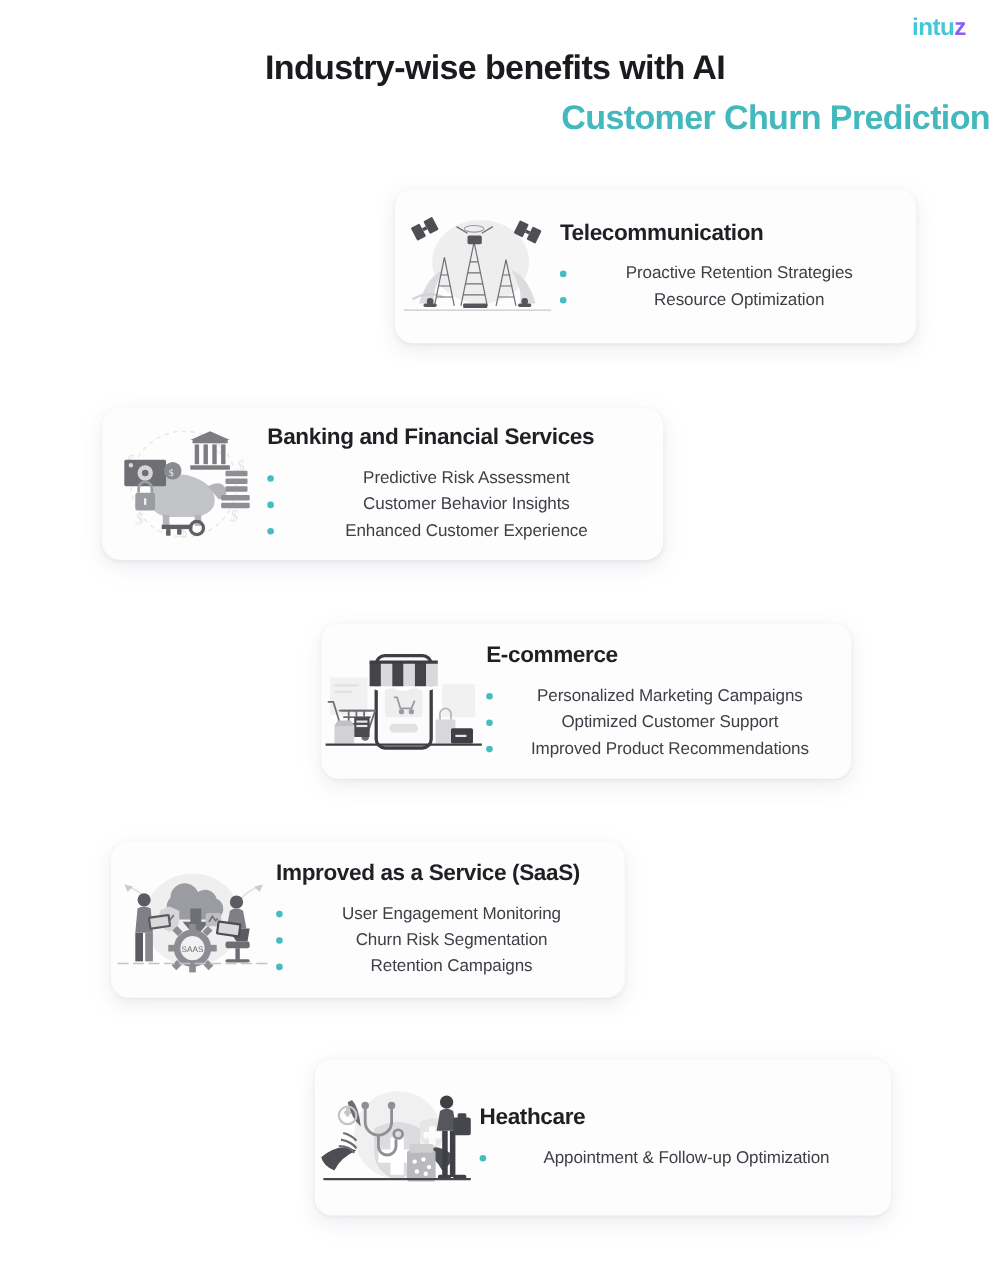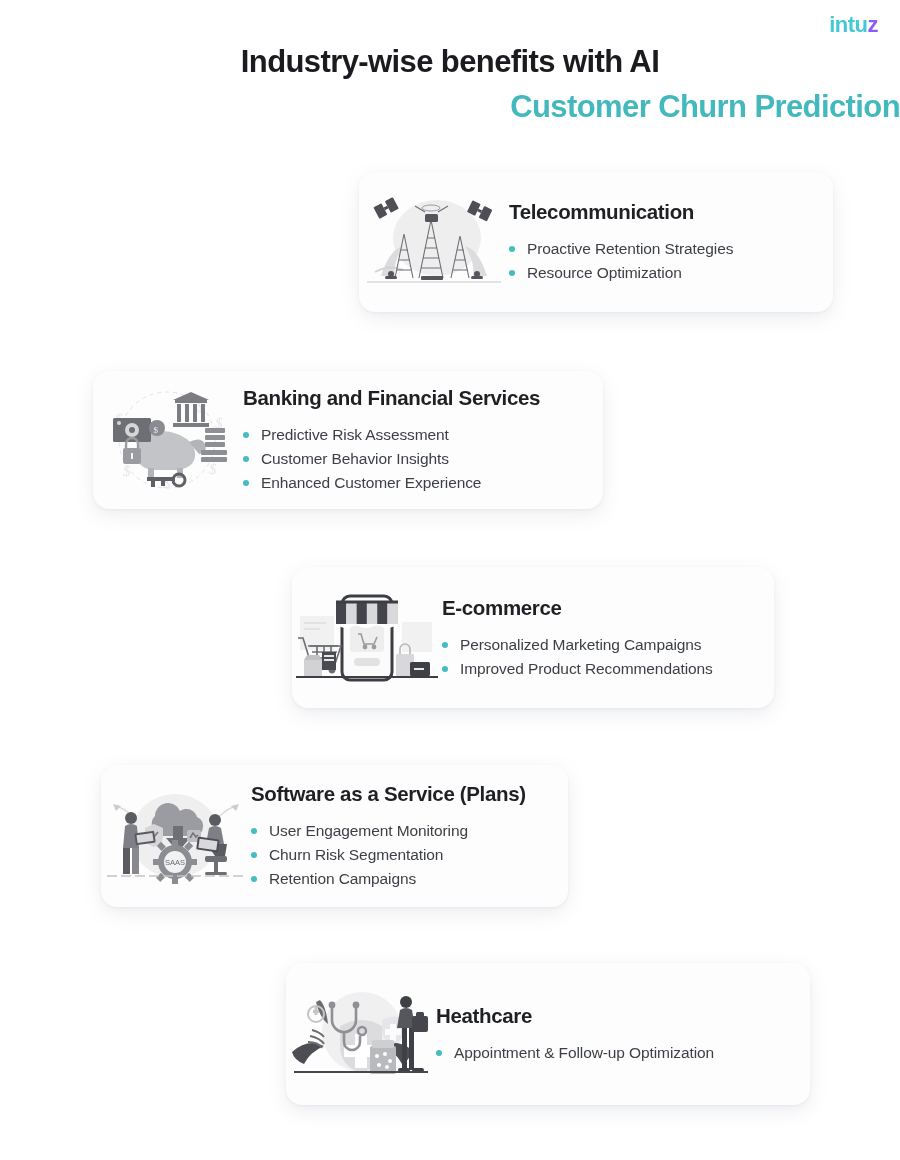--- a/index.html
+++ b/index.html
@@ -27,21 +27,21 @@
     position: absolute;
     background: #fdfdfd;
     border-radius: 16px;
     box-shadow: 0 6px 18px rgba(140,150,165,0.17), 0 1px 3px rgba(140,150,165,0.10);
     display: flex; align-items: center;
   }
   .card-art { width: 150px; height: 112px; flex: 0 0 150px; position: relative; }
   .card-body { flex: 1 1 auto; padding-right: 16px; }
   .card-title { font-size: 20.5px; font-weight: 700; color: #1f2024; letter-spacing: -0.35px;
                 margin-bottom: 12px; line-height: 26px; }
-  .bullets { list-style: none; }
+  .bullets { list-style: none; text-align: center; }
   .bullets li { position: relative; padding-left: 18px; font-size: 15.5px; color: #3c3f45;
                 line-height: 24px; letter-spacing: -0.1px; }
   .bullets li::before { content: ""; position: absolute; left: 0; top: 9px; width: 6px; height: 6px;
                         border-radius: 50%; background: #45bcc0; }
 
   
   #card-telecom   { left: 359px; top: 172px;  width: 474px; height: 140px; }
   #card-banking   { left: 93px;  top: 371px;  width: 510px; height: 138px; }
   #card-ecom      { left: 292px; top: 567px;  width: 482px; height: 141px; }
   #card-saas      { left: 101px; top: 765px;  width: 467px; height: 142px; }
@@ -224,20 +224,21 @@
             <rect x="118" y="80" width="20" height="14" rx="1.5"></rect>
             <rect x="122" y="86" width="10" height="2" fill="#e8e8ea"></rect>
           </g>
         <line x1="4" y1="95" x2="146" y2="95" stroke="#3d3e43" stroke-width="2"></line>
       </svg>
     </div>
     <div class="card-body">
       <div class="card-title">E-commerce</div>
       <ul class="bullets">
         <li>Personalized Marketing Campaigns</li>
+        <li>Optimized Customer Support</li>
         <li>Improved Product Recommendations</li>
       </ul>
     </div>
   </div>
 
   <div class="card" id="card-saas">
     <div class="card-art">
       <svg class="art-svg" viewBox="0 0 150 112" xmlns="http://www.w3.org/2000/svg">
         <ellipse cx="74" cy="56" rx="44" ry="42" fill="#efefef"></ellipse>
         <path d="M16 26 q14 6 20 16" stroke="#dcdcde" stroke-width="1.4" fill="none"></path>
@@ -282,21 +283,21 @@
           <rect x="104" y="76" width="22" height="6" rx="2" fill="#6d6e73"></rect>
           <rect x="113" y="82" width="4" height="12" fill="#6d6e73"></rect>
           <rect x="104" y="92" width="22" height="3" rx="1.5" fill="#6d6e73"></rect>
           <rect x="96" y="58" width="22" height="13" rx="1.5" fill="#4d4e53" transform="rotate(8 107 64)"></rect>
           <rect x="98" y="60" width="18" height="9" fill="#d9d9dc" transform="rotate(8 107 64)"></rect>
         </g>
         <line x1="6" y1="96" x2="144" y2="96" stroke="#c3c3c7" stroke-width="1.4" stroke-dasharray="10 4"></line>
       </svg>
     </div>
     <div class="card-body">
-      <div class="card-title">Software as a Service (Plans)</div>
+      <div class="card-title">Improved as a Service (SaaS)</div>
       <ul class="bullets">
         <li>User Engagement Monitoring</li>
         <li>Churn Risk Segmentation</li>
         <li>Retention Campaigns</li>
       </ul>
     </div>
   </div>
 
   <div class="card" id="card-health">
     <div class="card-art">

